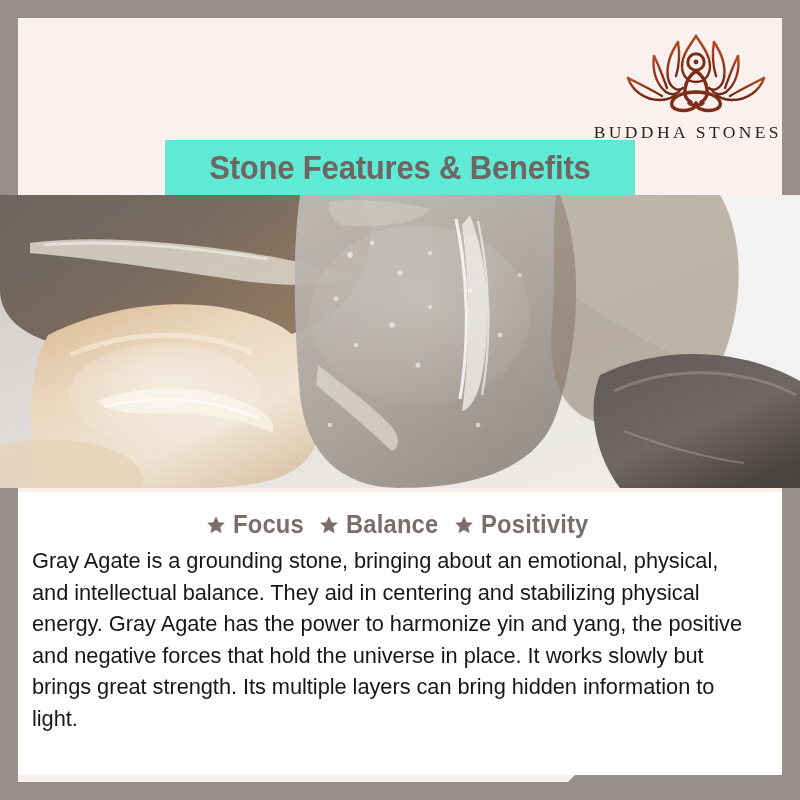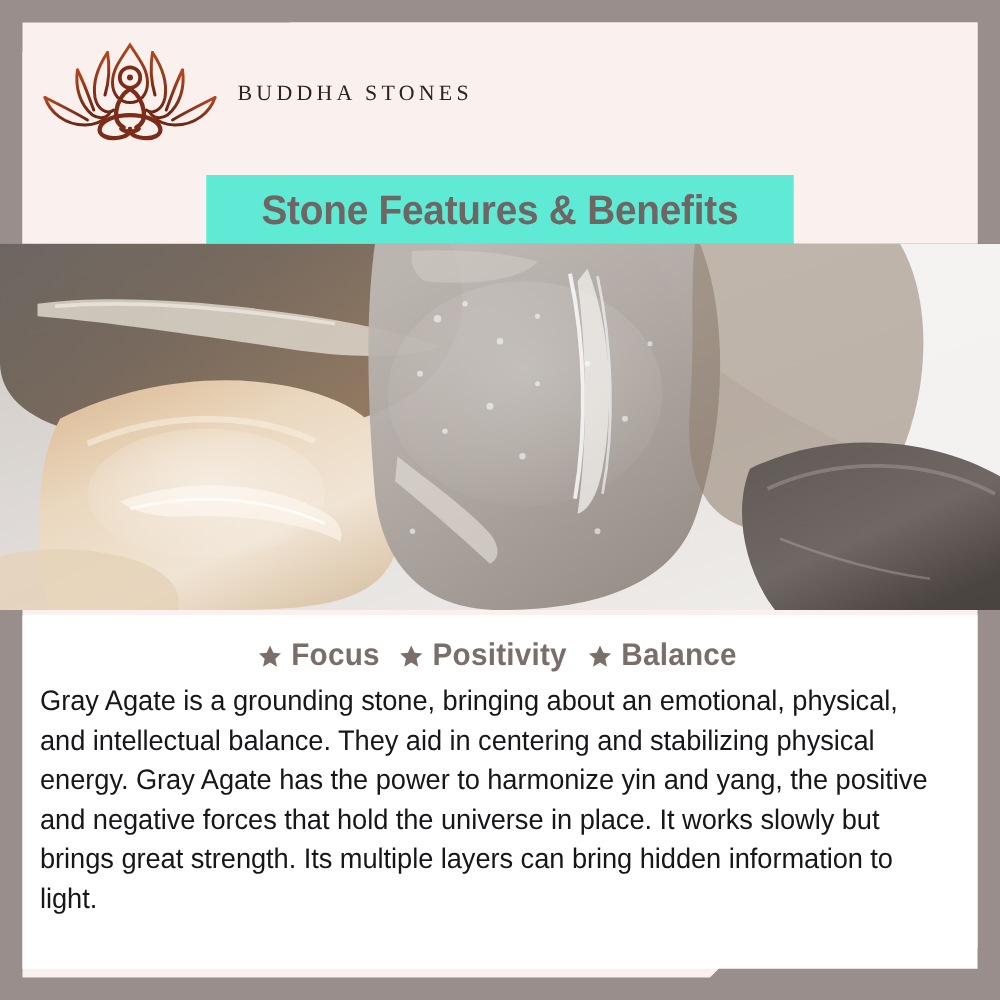--- a/index.html
+++ b/index.html
@@ -16,21 +16,21 @@
     background:#faf0ee;
   }
 
   .wedge-tl{position:absolute;left:0;top:0;width:250px;height:42px;background:#998e8b;
     clip-path:polygon(0 0,250px 0,208px 42px,0 42px);}
   .wedge-br{position:absolute;right:0;bottom:0;width:250px;height:42px;background:#998e8b;
     clip-path:polygon(42px 0,250px 0,250px 42px,0 42px);}
 
   
   .header{position:absolute;left:18px;top:18px;width:764px;height:177px;background:#faf0ee;}
-  .logo-wrap{position:absolute;left:0;right:0;top:8px;display:flex;flex-direction:row;align-items:center;}
+  .logo-wrap{position:absolute;left:0;right:0;top:8px;display:flex;flex-direction:column;align-items:flex-end;}
   .logo-mark{width:172px;height:92px;display:block;}
   .logo-word{
     margin-top:4px;
     font-family:"Liberation Serif",serif;
     font-size:17.5px;letter-spacing:3.4px;color:#2b2321;font-weight:400;
   }
 
   .title-bar{
     position:absolute;left:147px;top:122px;width:470px;height:55px;
     background:#5eead4;
@@ -235,28 +235,28 @@
         <svg class="star" viewBox="0 0 24 24">
           <polygon points="12,1.6 15.2,8.6 22.6,9.4 17.1,14.5 18.7,22 12,18.1 5.3,22 6.9,14.5 1.4,9.4 8.8,8.6" fill="#7a6e6a"></polygon>
         </svg>
         <span class="kw-label">Focus</span>
       </div>
 
       <div class="kw">
         <svg class="star" viewBox="0 0 24 24">
           <polygon points="12,1.6 15.2,8.6 22.6,9.4 17.1,14.5 18.7,22 12,18.1 5.3,22 6.9,14.5 1.4,9.4 8.8,8.6" fill="#7a6e6a"></polygon>
         </svg>
-        <span class="kw-label">Positivity</span>
+        <span class="kw-label">Balance</span>
       </div>
 
       <div class="kw">
         <svg class="star" viewBox="0 0 24 24">
           <polygon points="12,1.6 15.2,8.6 22.6,9.4 17.1,14.5 18.7,22 12,18.1 5.3,22 6.9,14.5 1.4,9.4 8.8,8.6" fill="#7a6e6a"></polygon>
         </svg>
-        <span class="kw-label">Balance</span>
+        <span class="kw-label">Positivity</span>
       </div>
 
     </div>
 
     <div class="desc">Gray Agate is a grounding stone, bringing about an emotional, physical, and intellectual balance. They aid in centering and stabilizing physical energy. Gray Agate has the power to harmonize yin and yang, the positive and negative forces that hold the universe in place. It works slowly but brings great strength. Its multiple layers can bring hidden information to light.</div>
   </div>
 
 </div>
 
 </body></html>

